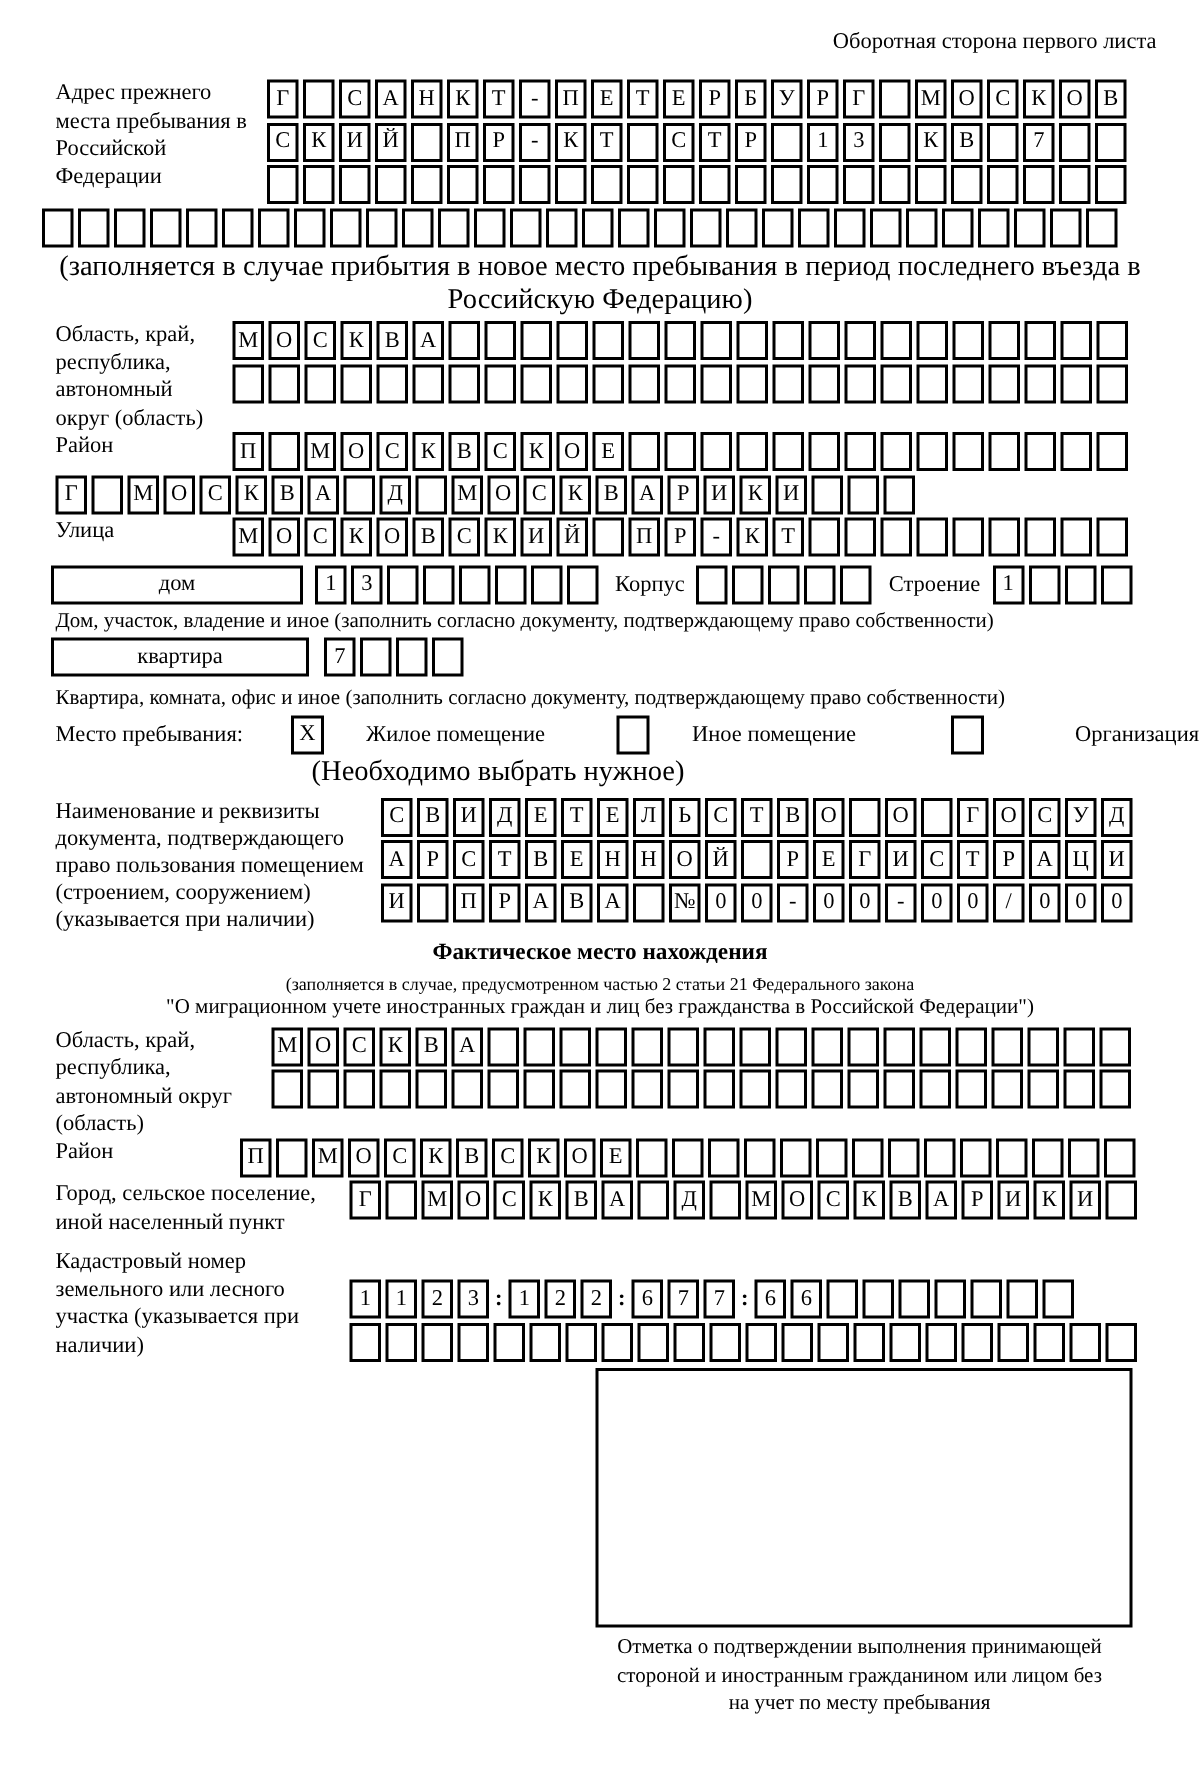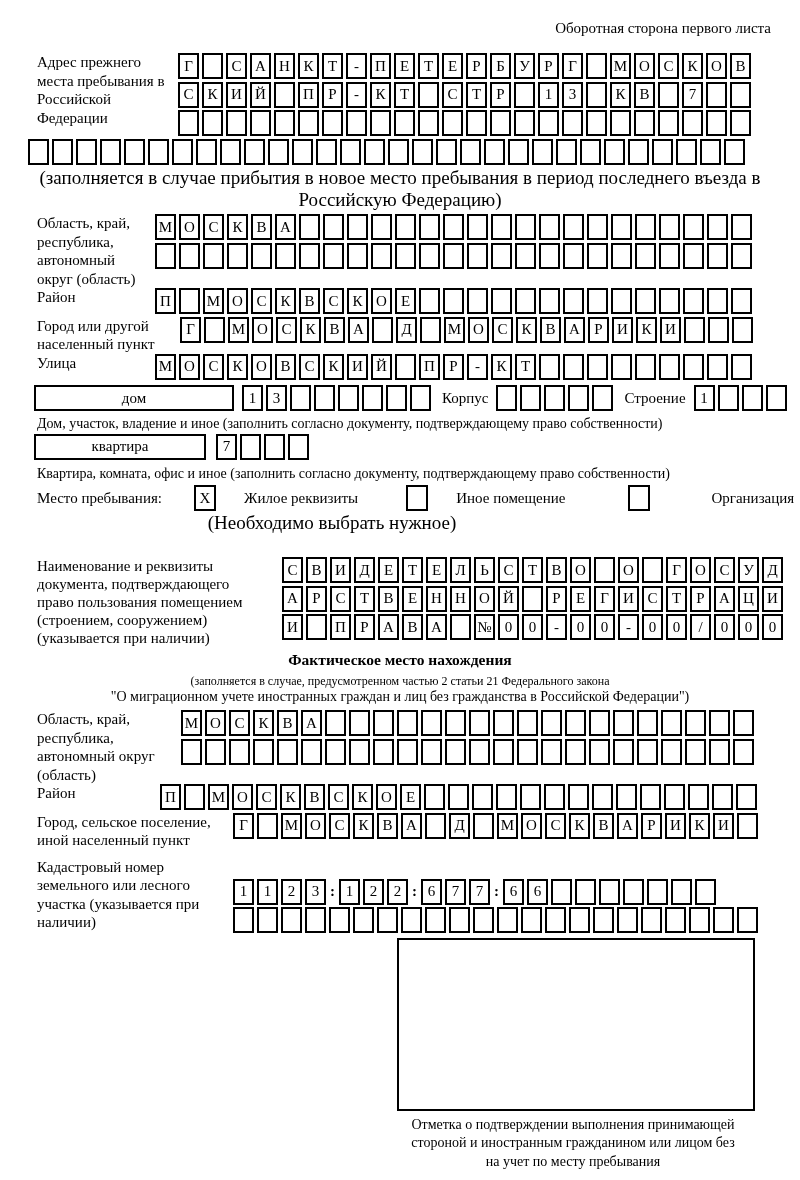--- a/index.html
+++ b/index.html
@@ -248,21 +248,20 @@
         <span class="cell"></span>
         <span class="cell"></span>
         <span class="cell"></span>
         <span class="cell"></span>
         <span class="cell"></span>
         <span class="cell"></span>
       </div>
   </div>
 
   <div class="block">
-    <div class="lbl w143">Город или другой населенный пункт</div>
     <div class="cellrow">
         <span class="cell">Г</span>
         <span class="cell"></span>
         <span class="cell">М</span>
         <span class="cell">О</span>
         <span class="cell">С</span>
         <span class="cell">К</span>
         <span class="cell">В</span>
         <span class="cell">А</span>
         <span class="cell"></span>
@@ -309,21 +308,21 @@
         <span class="cell"></span>
         <span class="cell"></span>
         <span class="cell"></span>
         <span class="cell"></span>
         <span class="cell"></span>
         <span class="cell"></span>
       </div>
   </div>
 
   <div class="block" style="margin-left:34px;margin-top:3px;">
-    <div class="fieldbox" style="width:200px;margin-right:8px;">дом</div>
+    <div class="fieldbox" style="width:168px;margin-right:8px;">дом</div>
     <div class="cellrow">
         <span class="cell">1</span>
         <span class="cell">3</span>
         <span class="cell"></span>
         <span class="cell"></span>
         <span class="cell"></span>
         <span class="cell"></span>
         <span class="cell"></span>
         <span class="cell"></span>
       </div>
@@ -352,29 +351,29 @@
         <span class="cell"></span>
         <span class="cell"></span>
         <span class="cell"></span>
       </div>
   </div>
   <div class="caption" style="margin-top:3px;margin-bottom:3px;">Квартира, комната, офис и иное (заполнить согласно документу, подтверждающему право собственности)</div>
 
   <div class="block" style="margin-top:3px;align-items:flex-end;gap:20px;">
     <div class="inline-lbl" style="padding-left:0;">Место пребывания:</div>
     <span class="chk" style="margin-left:4px;">X</span>
-    <div class="inline-lbl">Жилое реквизиты</div>
+    <div class="inline-lbl">Жилое помещение</div>
     <span class="chk" style="margin-left:20px;"></span>
     <div class="inline-lbl">Иное помещение</div>
     <span class="chk" style="margin-left:35px;"></span>
     <div class="inline-lbl" style="padding-left:28px;margin-left:13px;">Организация</div>
   </div>
   <div class="center-note" style="width:590px;margin-left:37px;margin-top:1px;">(Необходимо выбрать нужное)</div>
 
-  <div class="block" style="margin-top:23px;gap:28px;">
+  <div class="block" style="margin-top:6px;">
     <div class="lbl w217" style="line-height:18px;">Наименование и реквизиты документа, подтверждающего право пользования помещением (строением, сооружением) (указывается при наличии)</div>
     <div class="rows">
       <div class="cellrow">
           <span class="cell">С</span>
           <span class="cell">В</span>
           <span class="cell">И</span>
           <span class="cell">Д</span>
           <span class="cell">Е</span>
           <span class="cell">Т</span>
           <span class="cell">Е</span>

